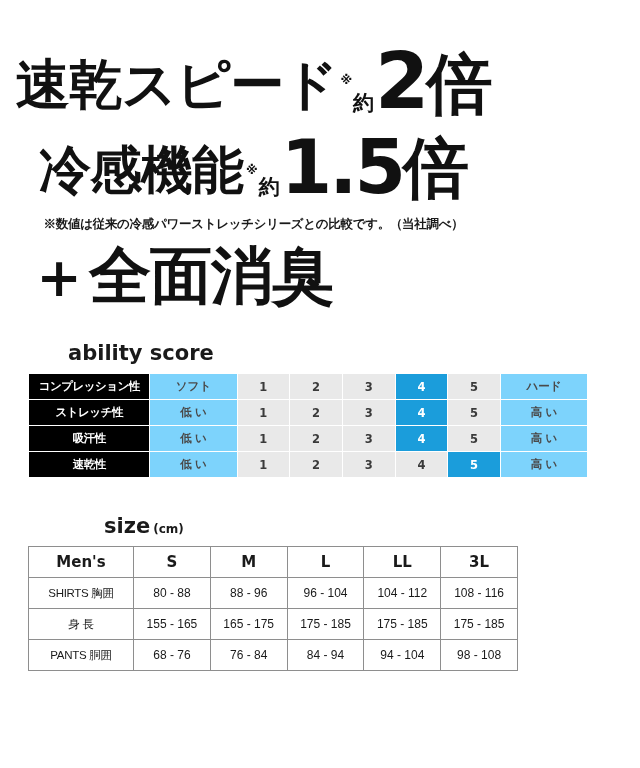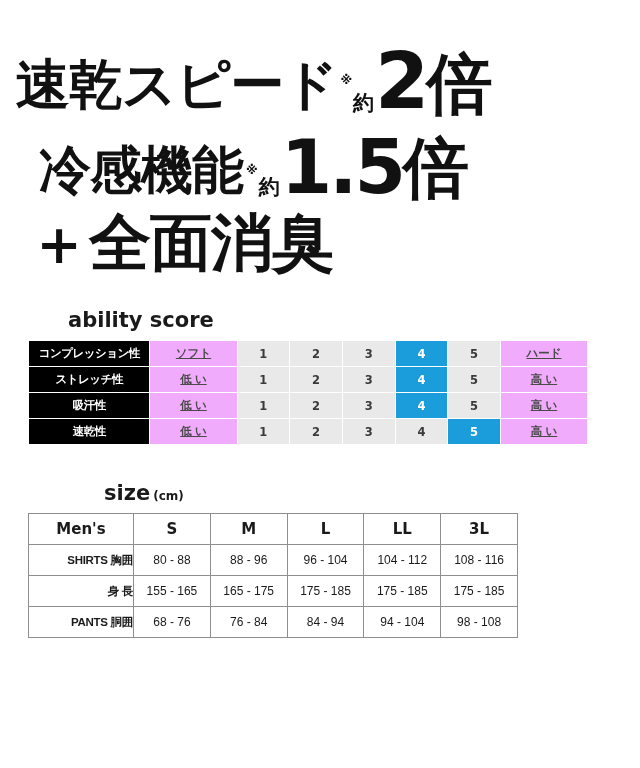--- a/index.html
+++ b/index.html
@@ -145,24 +145,23 @@
     padding: 0;
   }
   .ability-table td.label {
     background: #000000;
     color: #ffffff;
     font-size: 11.5px;
     width: 112px;
     letter-spacing: -0.5px;
   }
   .ability-table td.endcap {
-    background: #f0abfc;
+    background: #7dd3fc;
     color: #4a4a4a;
     width: 80px;
-    text-decoration: underline;
   }
   .ability-table td.scale {
     background: #e9e9e9;
     width: 48px;
     font-family: "DejaVu Sans", sans-serif;
   }
   .ability-table td.scale.active {
     background: #1b9ddb;
     color: #ffffff;
   }
@@ -195,23 +194,22 @@
     font-weight: normal;
     padding: 0;
   }
   .size-table th {
     font-family: "DejaVu Sans", sans-serif;
     font-weight: bold;
     font-size: 15px;
   }
   .size-table td.rowhead {
     font-size: 11.5px;
-    font-weight: bold;
+    font-weight: normal;
     letter-spacing: -0.3px;
-    text-align: right;
   }
   .size-table col.first { width: 105px; }
 </style>
 </head>
 <body>
 
 <div class="page">
 
   <div class="headline">
 
@@ -224,20 +222,21 @@
     </div>
 
     <div class="hl-row hl-row-2">
       <span class="hl-main hl-main-2">冷感機能</span>
       <span class="hl-mark hl-mark-2">※</span>
       <span class="hl-yaku">約</span>
       <span class="hl-num hl-num-2">1.5</span>
       <span class="hl-bai">倍</span>
     </div>
 
+    <div class="hl-note">※数値は従来の冷感パワーストレッチシリーズとの比較です。（当社調べ）</div>
 
     <div class="hl-plus">＋全面消臭</div>
   </div>
 
   <div class="section-title">ability score</div>
 
   <table class="ability-table">
     <tbody>
       <tr>
         <td class="label">コンプレッション性</td>

